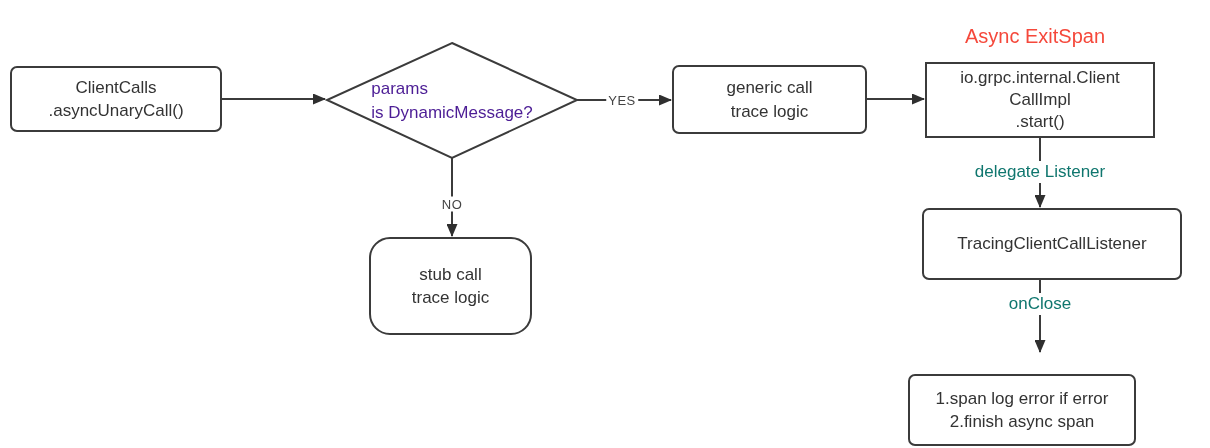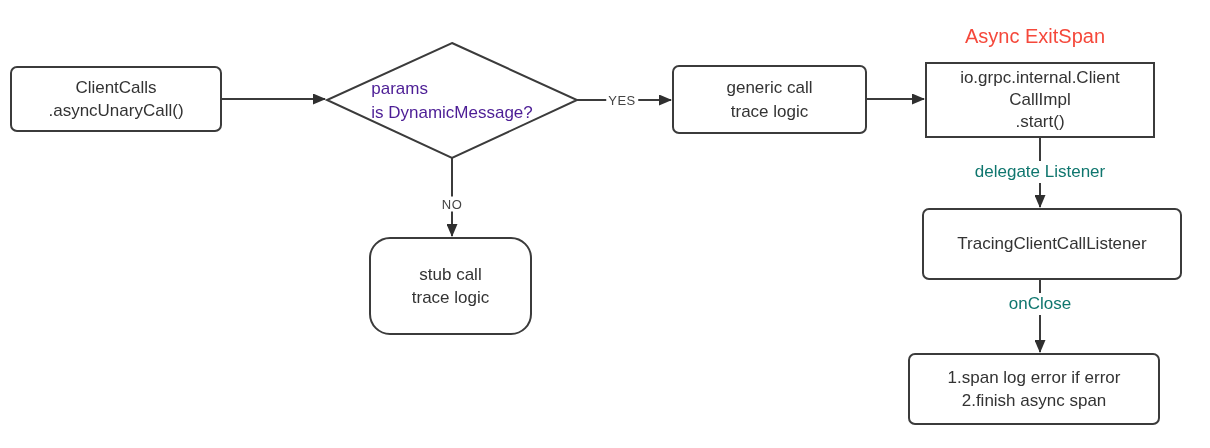--- a/index.html
+++ b/index.html
@@ -35,21 +35,21 @@
     font-size: 17px;
     line-height: 1.38;
     white-space: pre-line;
   }
   .rounded { border-radius: 7px; }
   .node-client  { left: 10px;  top: 66px;  width: 212px; height: 66px; }
   .node-generic { left: 672px; top: 65px;  width: 195px; height: 69px; }
   .node-stub    { left: 369px; top: 237px; width: 163px; height: 98px; border-radius: 21px; }
   .node-grpc    { left: 925px; top: 62px;  width: 230px; height: 76px; border-radius: 0; border-width: 2.5px; line-height: 1.3; }
   .node-tracing { left: 910px; top: 208px; width: 260px; height: 72px; margin-left: 12px; }
-  .node-final   { left: 908px; top: 353px; width: 252px; height: 72px; }
+  .node-final   { left: 908px; top: 374px; width: 228px; height: 72px; }
   .diamond-text {
     position: absolute;
     left: 327px;
     top: 43px;
     width: 250px;
     height: 115px;
     display: flex;
     align-items: center;
     justify-content: center;
     text-align: left;

